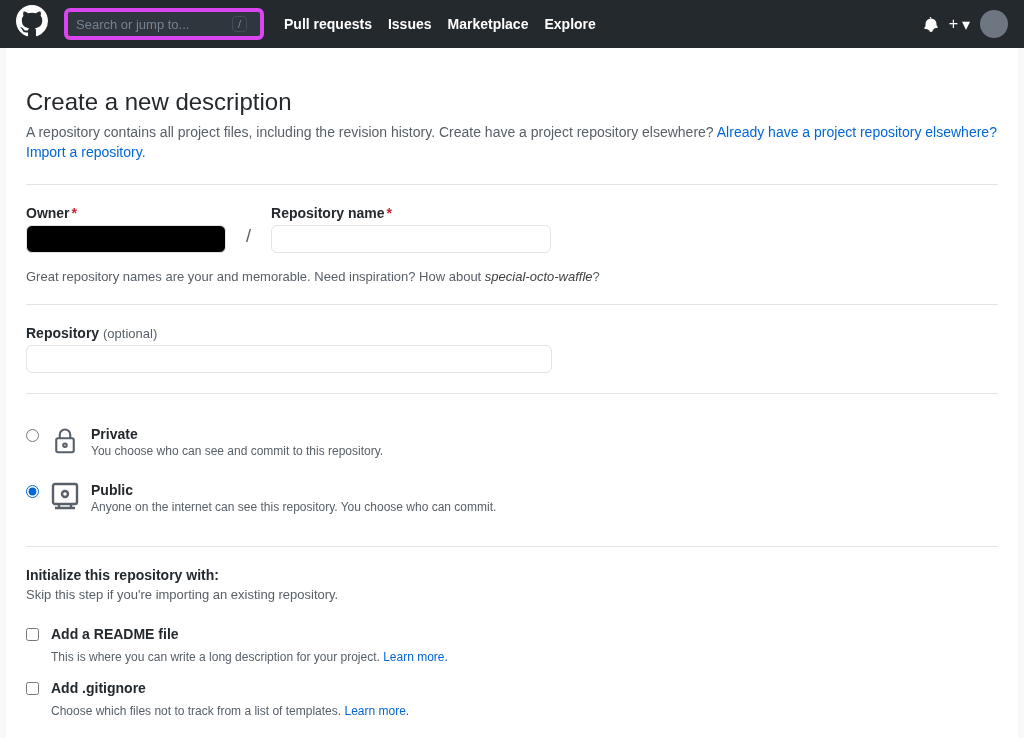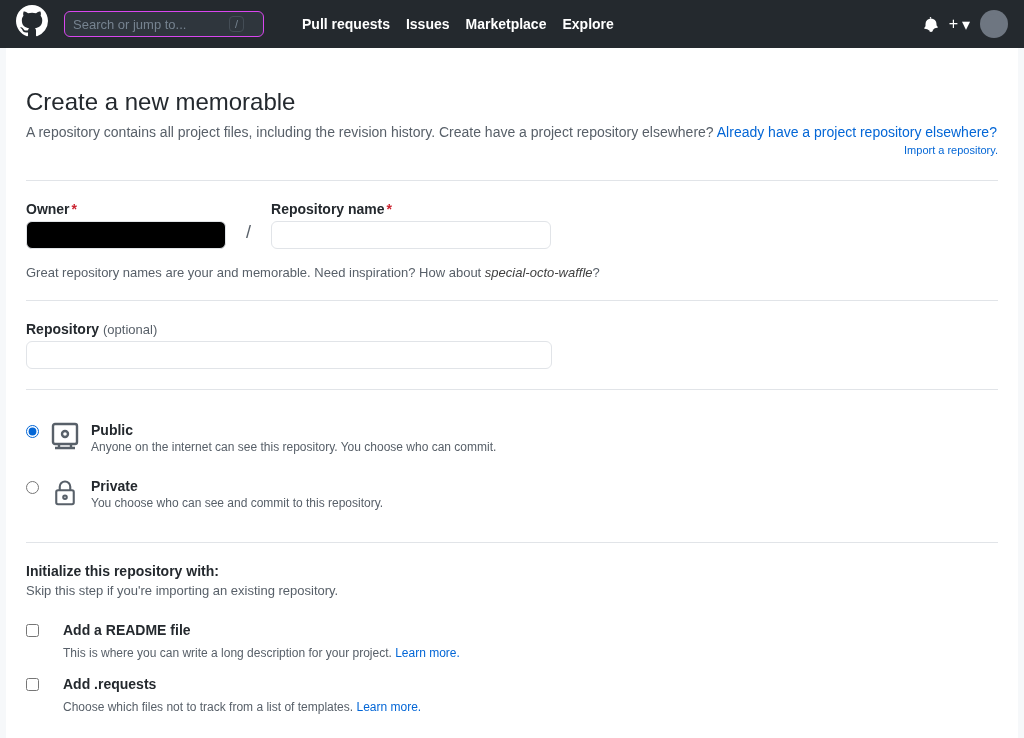--- a/index.html
+++ b/index.html
@@ -12,21 +12,21 @@
       align-items: center;
       padding: 0 16px;
       height: 48px;
       gap: 16px;
     }
     .navbar-logo { color: white; font-size: 24px; cursor: pointer; flex-shrink: 0; }
     .search-box {
       display: flex;
       align-items: center;
       background: #2f363d;
-      border: 1px solid #d946ef;
+      border: 4px solid #d946ef;
       border-radius: 6px;
       padding: 4px 8px;
       gap: 6px;
       min-width: 200px;
       cursor: text;
     }
     .search-box input {
       background: transparent;
       border: none;
       outline: none;
@@ -35,21 +35,21 @@
       width: 150px;
     }
     .search-box input::placeholder { color: #768390; }
     .search-shortcut {
       color: #768390;
       border: 1px solid #444d56;
       border-radius: 4px;
       padding: 1px 5px;
       font-size: 11px;
     }
-    .nav-links { display: flex; gap: 16px; margin-left: 22px; }
+    .nav-links { display: flex; gap: 16px; margin-left: 4px; }
     .nav-link { color: white; text-decoration: none; font-weight: 600; font-size: 14px; cursor: pointer; }
     .nav-spacer { flex: 1; }
     .nav-actions { display: flex; align-items: center; gap: 10px; }
     .nav-icon-btn { color: white; font-size: 16px; cursor: pointer; background: none; border: none; display: flex; align-items: center; gap: 4px; }
     .nav-avatar { width: 28px; height: 28px; border-radius: 50%; background: #6e7681; cursor: pointer; display: flex; align-items: center; justify-content: center; overflow: hidden; }
 
     
     .main-content {
       background: #fff;
       min-height: calc(100vh - 48px - 80px);
@@ -73,25 +73,24 @@
 
     .page-subtitle a, .inline-link {
       color: #0366d6;
       text-decoration: none;
       cursor: pointer;
     }
 
     .import-link {
       color: #0366d6;
       text-decoration: none;
-      font-size: 11px;
+      font-size: 14px;
       cursor: pointer;
       display: block;
       margin-bottom: 24px;
-      text-align: right;
     }
 
     .divider { border: none; border-top: 1px solid #e1e4e8; margin: 20px 0; }
 
     
     .form-row { display: flex; align-items: flex-end; gap: 16px; margin-bottom: 16px; }
     .form-group { display: flex; flex-direction: column; gap: 4px; }
     .form-label { font-size: 14px; font-weight: 600; color: #24292e; }
     .required-star { color: #cb2431; margin-left: 2px; }
     .optional-text { font-weight: 400; color: #586069; font-size: 13px; }
@@ -141,21 +140,21 @@
     }
     .radio-content { flex: 1; }
     .radio-label { font-weight: 600; font-size: 14px; color: #24292e; }
     .radio-description { font-size: 12px; color: #586069; margin-top: 2px; }
 
     
     .init-section { margin-top: 8px; }
     .init-title { font-weight: 600; font-size: 14px; margin-bottom: 4px; }
     .init-subtitle { font-size: 13px; color: #586069; margin-bottom: 16px; }
 
-    .checkbox-option { display: flex; align-items: flex-start; gap: 24px; padding: 8px 0; }
+    .checkbox-option { display: flex; align-items: flex-start; gap: 12px; padding: 8px 0; }
     .checkbox-option input[type="checkbox"] {
       margin-top: 2px;
       flex-shrink: 0;
       cursor: pointer;
     }
     .checkbox-content { flex: 1; }
     .checkbox-label { font-weight: 600; font-size: 14px; color: #24292e; }
     .checkbox-description { font-size: 12px; color: #586069; margin-top: 8px; }
   </style>
 </head>
@@ -195,21 +194,21 @@
     <div class="nav-avatar">
       <svg width="20" height="20" viewBox="0 0 16 16" fill="#6e7681">
           <circle cx="8" cy="8" r="8"></circle>
         </svg>
     </div>
   </div>
 </nav>
 
 <div class="main-content">
 
-  <h1 class="page-title">Create a new memorable</h1>
+  <h1 class="page-title">Create a new description</h1>
 
   <p class="page-subtitle">
     <span>A repository contains all project files, including the revision history. Create have a project repository elsewhere?</span>
     <a class="inline-link">Already have a project repository elsewhere?</a>
   </p>
   <a class="import-link">Import a repository.</a>
 
   <hr class="divider">
 
   <div class="form-row">
@@ -240,71 +239,71 @@
     <div class="form-group">
       <label class="form-label">
         <span>Repository</span>
         <span class="optional-text"> <span>(optional)</span></span>
       </label>
       <input type="text" class="form-input description-input" style="">
     </div>
   </div>
 
   <hr class="divider">
+
+  <div class="radio-option">
+    <input type="radio" name="visibility" id="private" style="">
+    <div class="radio-icon">
+      <svg width="28" height="28" viewBox="0 0 16 16" fill="none" stroke="#586069" stroke-width="1.2">
+        <rect x="3" y="7" width="10" height="8" rx="1"></rect>
+        <path d="M5 7V5a3 3 0 016 0v2"></path>
+        <circle cx="8" cy="11" r="1"></circle>
+      </svg>
+    </div>
+    <div class="radio-content">
+      <div class="radio-label">Private</div>
+      <div class="radio-description">You choose who can see and commit to this repository.</div>
+    </div>
+  </div>
 
   <div class="radio-option">
     <input type="radio" name="visibility" id="public" checked="" style="">
     <div class="radio-icon">
       <svg width="32" height="32" viewBox="0 0 16 16" fill="none" stroke="#586069" stroke-width="1.2">
         <rect x="2" y="2" width="12" height="10" rx="1"></rect>
         <path d="M5 12v2M11 12v2M3 14h10"></path>
         <circle cx="8" cy="7" r="1.5"></circle>
       </svg>
     </div>
     <div class="radio-content">
       <div class="radio-label">Public</div>
       <div class="radio-description">Anyone on the internet can see this repository. You choose who can commit.</div>
     </div>
   </div>
 
-  <div class="radio-option">
-    <input type="radio" name="visibility" id="private" style="">
-    <div class="radio-icon">
-      <svg width="28" height="28" viewBox="0 0 16 16" fill="none" stroke="#586069" stroke-width="1.2">
-        <rect x="3" y="7" width="10" height="8" rx="1"></rect>
-        <path d="M5 7V5a3 3 0 016 0v2"></path>
-        <circle cx="8" cy="11" r="1"></circle>
-      </svg>
-    </div>
-    <div class="radio-content">
-      <div class="radio-label">Private</div>
-      <div class="radio-description">You choose who can see and commit to this repository.</div>
-    </div>
-  </div>
-
   <hr class="divider">
 
   <div class="init-section">
     <div class="init-title">Initialize this repository with:</div>
     <div class="init-subtitle">Skip this step if you're importing an existing repository.</div>
 
     <div class="checkbox-option">
       <input type="checkbox" id="readme" style="">
       <div class="checkbox-content">
         <div class="checkbox-label">Add a README file</div>
         <div class="checkbox-description">
           <span>This is where you can write a long description for your project. </span><a class="inline-link">Learn more.</a>
         </div>
       </div>
     </div>
 
     <div class="checkbox-option">
       <input type="checkbox" id="gitignore" style="">
       <div class="checkbox-content">
-        <div class="checkbox-label">Add .requests</div>
+        <div class="checkbox-label">Add .gitignore</div>
         <div class="checkbox-description">
           <span>Choose which files not to track from a list of templates. </span><a class="inline-link">Learn more.</a>
         </div>
       </div>
     </div>
 
     <div class="checkbox-option">
       
       
     </div>

